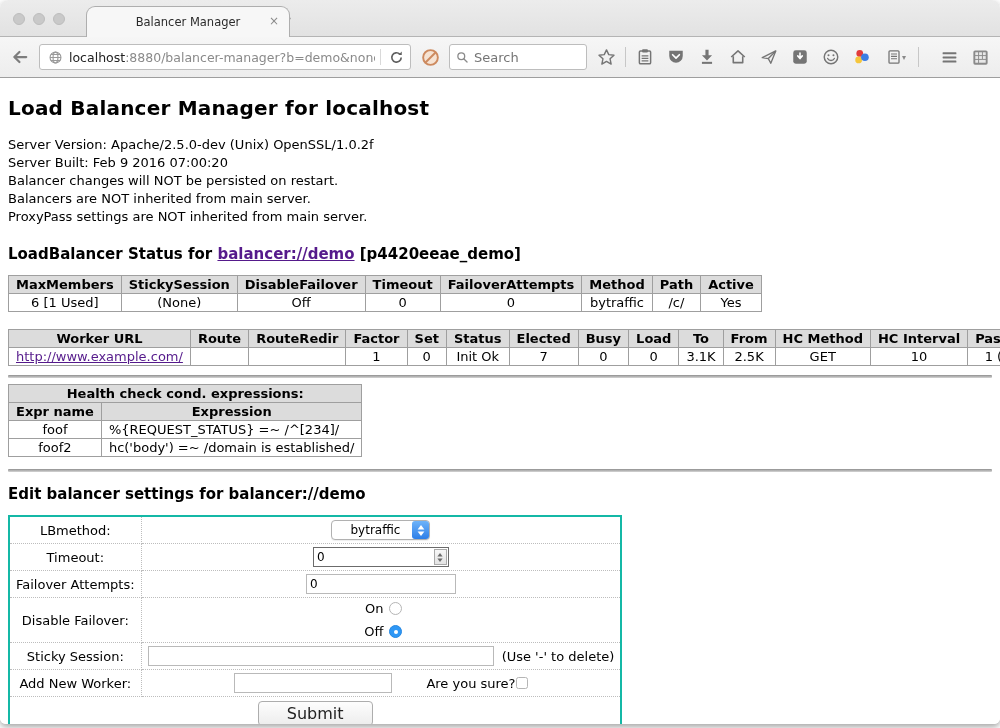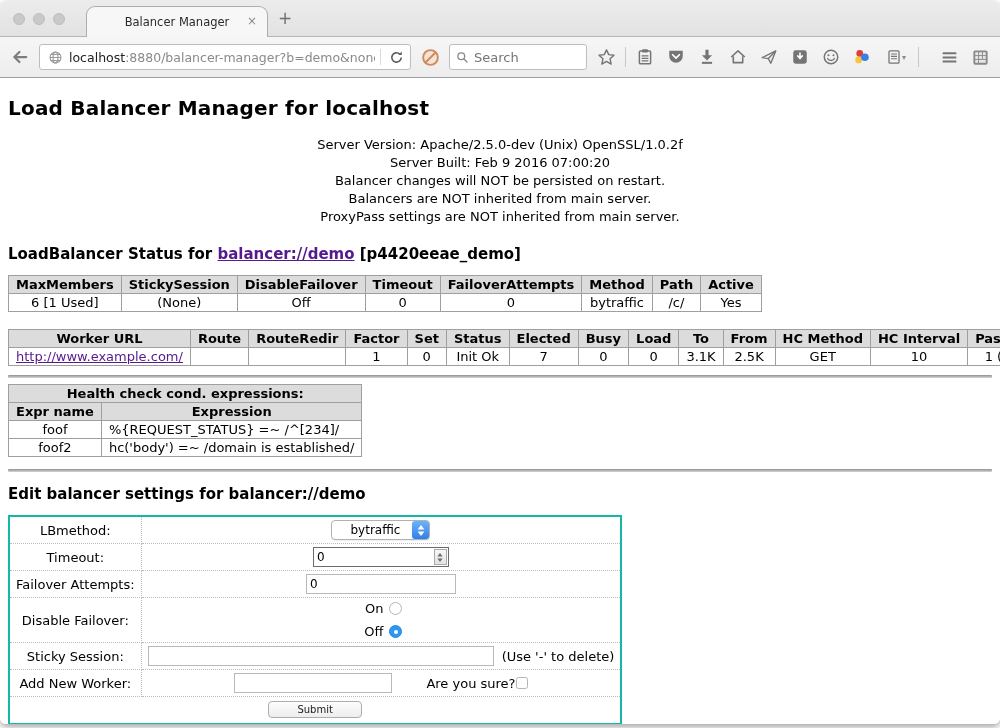--- a/index.html
+++ b/index.html
@@ -17,21 +17,21 @@
 
   
   .titlebar {
     height:37px; flex:none; position:relative;
     background:linear-gradient(#ececec,#e2e2e2);
     border-bottom:1px solid #b4b4b4;
   }
   .traffic { position:absolute; left:13px; top:13px; display:flex; gap:8px; }
   .traffic span { width:12px; height:12px; border-radius:50%; background:#c9c9c9; border:1px solid #bdbdbd; }
   .tab {
-    position:absolute; left:86px; top:6px; width:182px; height:31px;
+    position:absolute; left:86px; top:6px; width:204px; height:31px;
     background:#f7f7f7; border:1px solid #aeaeae; border-bottom:none;
     border-radius:9px 9px 0 0;
     display:flex; align-items:center; justify-content:center;
     font-size:11.5px; color:#2b2b2b;
     z-index:2;
   }
   .tab .close { position:absolute; right:10px; top:7px; color:#8a8a8a; font-size:12px; cursor:default; }
   .newtab { position:absolute; left:278px; top:10px; color:#6f6f6f; font-size:17px; line-height:17px; }
 
   
@@ -66,21 +66,21 @@
   .caret { color:#8a8a8a; font-size:8px; }
   .nav-spacer { flex:1; }
 
   
   .content {
     flex:1; background:#fff; overflow:hidden;
     padding:4px 8px 0 8px;
     font-size:13px; color:#000;
   }
   h1.pagetitle { font-size:20px; font-weight:bold; margin:14px 0 16px 0; letter-spacing:.2px; }
-  .infoline { line-height:18px;text-align:center; }
+  .infoline { line-height:18px; }
   h3.sect { font-size:15px; font-weight:bold; margin:19px 0 0 0; }
   a.plink { color:#551a8b; text-decoration:underline; }
 
   table.dt { border-collapse:collapse; font-size:13px; margin-top:12px; }
   table.dt th, table.dt td { border:1px solid #9f9f9f; padding:1px 7px; text-align:center; white-space:nowrap; }
   table.dt th { background:#dcdcdc; font-weight:bold; }
   table.dt td.left { text-align:left; }
 
   hr.rule { border:0; height:3px; background:linear-gradient(#8f8f8f,#d6d6d6); margin:9px 0 6px 0; border-radius:1px; }
 
@@ -123,21 +123,21 @@
 
   .sticky-row { display:flex; align-items:center; gap:8px; }
   .sticky-row input { width:346px; }
   .sticky-row .note { margin-left:auto; white-space:nowrap; }
   .addw-row { display:flex; align-items:center; justify-content:center; }
   .addw-row input { width:158px; }
   .addw-row .sure { margin-left:34px; }
 
   .submit-cell { text-align:center; padding:4px 0 5px 0 !important; }
   .submit-btn {
-    font-family:"DejaVu Sans",sans-serif; font-size:10px; color:#222;
+    font-family:"DejaVu Sans",sans-serif; font-size:16px; color:#222;
     padding:2px 28px; border:1px solid #adadad; border-radius:4px;
     background:linear-gradient(#fdfdfd,#ededed);
   }
 </style>
 </head>
 <body>
 
 <div class="window">
 
   <div class="titlebar">

